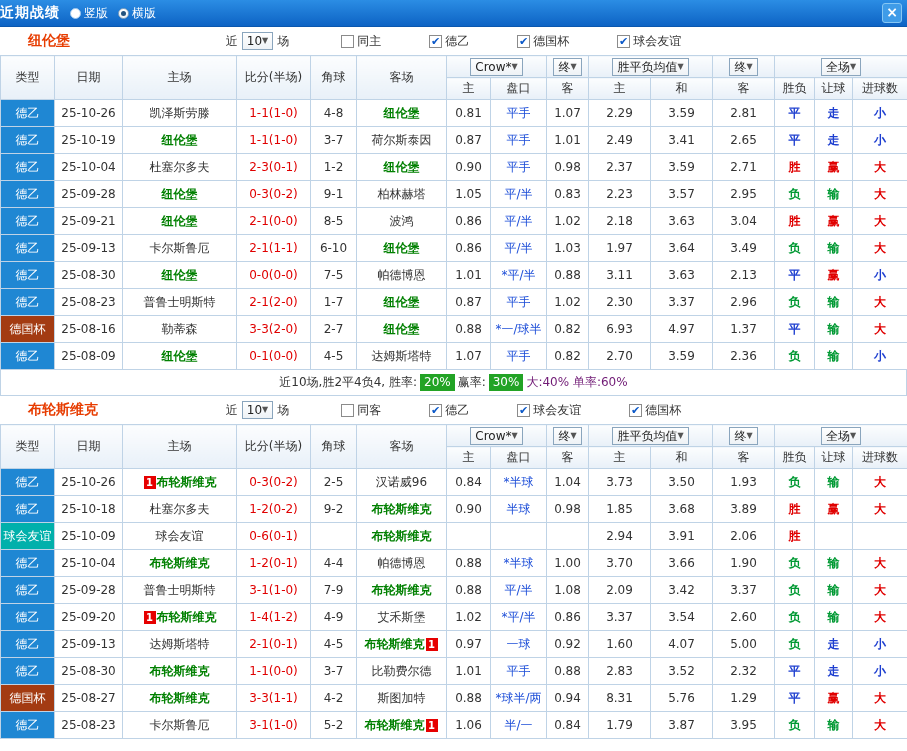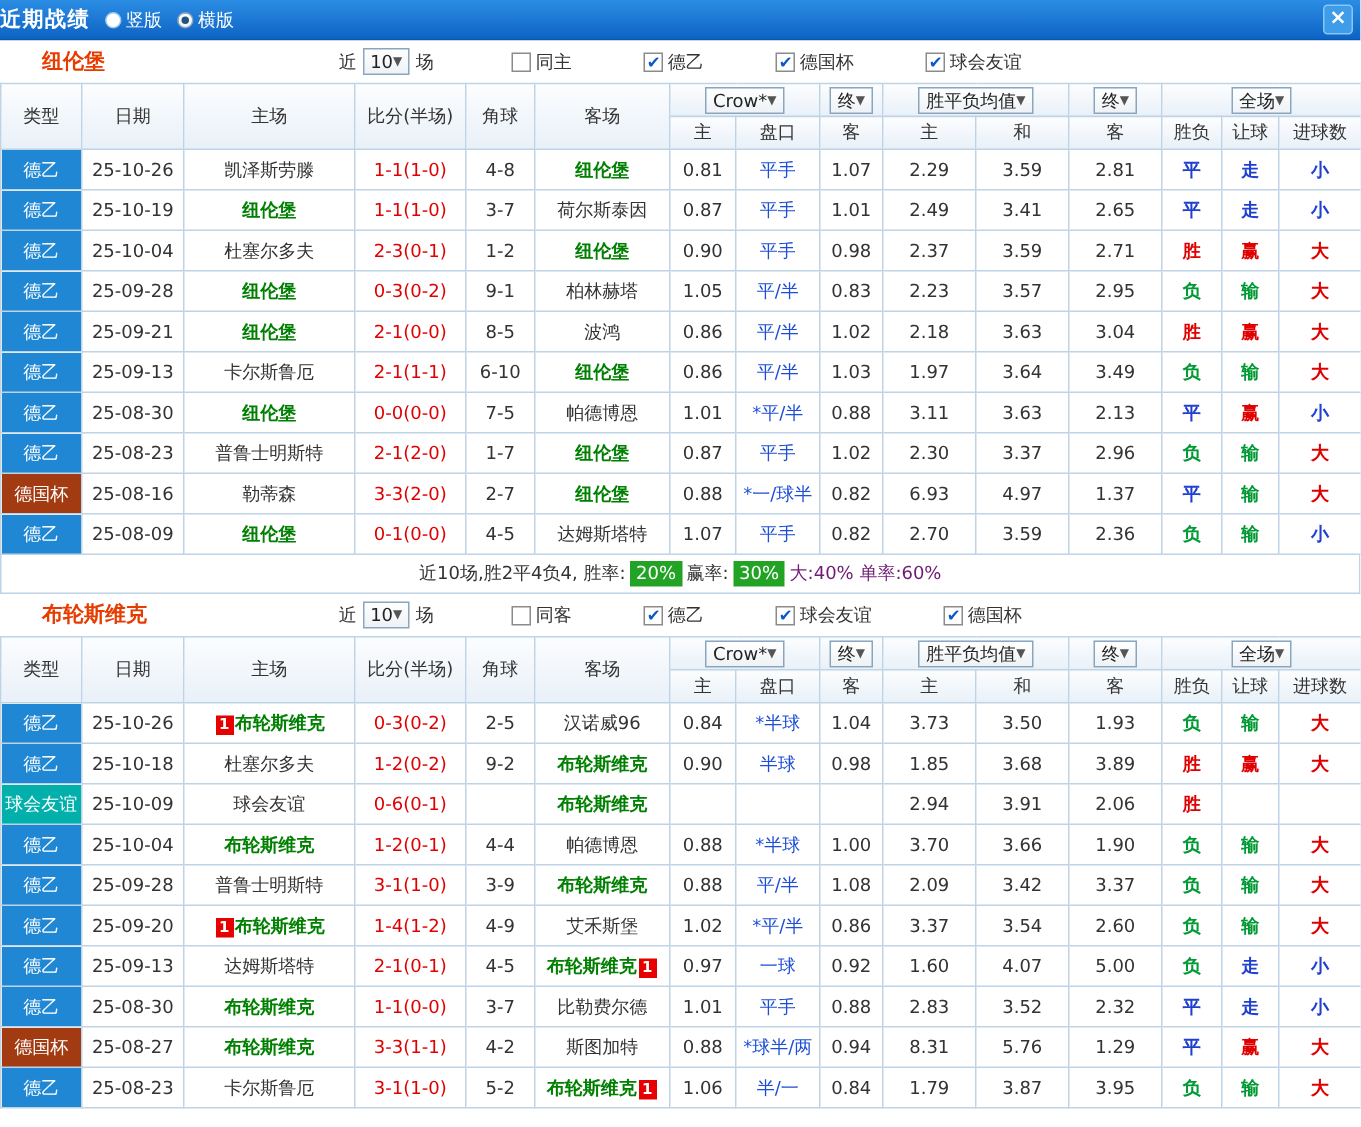--- a/index.html
+++ b/index.html
@@ -522,21 +522,21 @@
         <td class="avg">1.90</td>
         <td class="res res-l">负</td>
         <td class="res res-l">输</td>
         <td class="res res-w">大</td>
       </tr>
       <tr>
         <td class="type" style="background: rgb(31, 135, 211);">德乙</td>
         <td class="date">25-09-28</td>
         <td class="tcell"><span class="team">普鲁士明斯特</span></td>
         <td class="score">3-1(1-0)</td>
-        <td class="corners">3-9</td>
+        <td class="corners">7-9</td>
         <td class="tcell"><span class="team hl">布轮斯维克</span></td>
         <td class="odds">0.88</td>
         <td class="hcap">平/半</td>
         <td class="odds">1.08</td>
         <td class="avg">2.09</td>
         <td class="avg">3.42</td>
         <td class="avg">3.37</td>
         <td class="res res-l">负</td>
         <td class="res res-l">输</td>
         <td class="res res-w">大</td>

